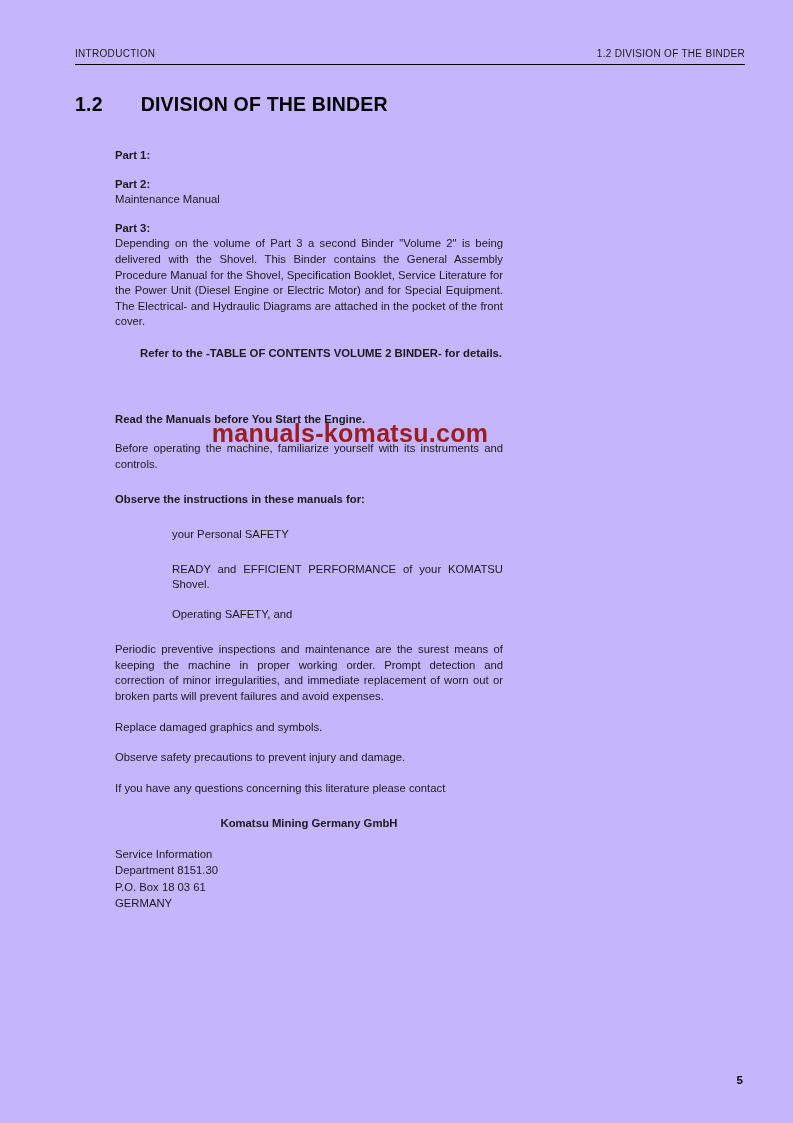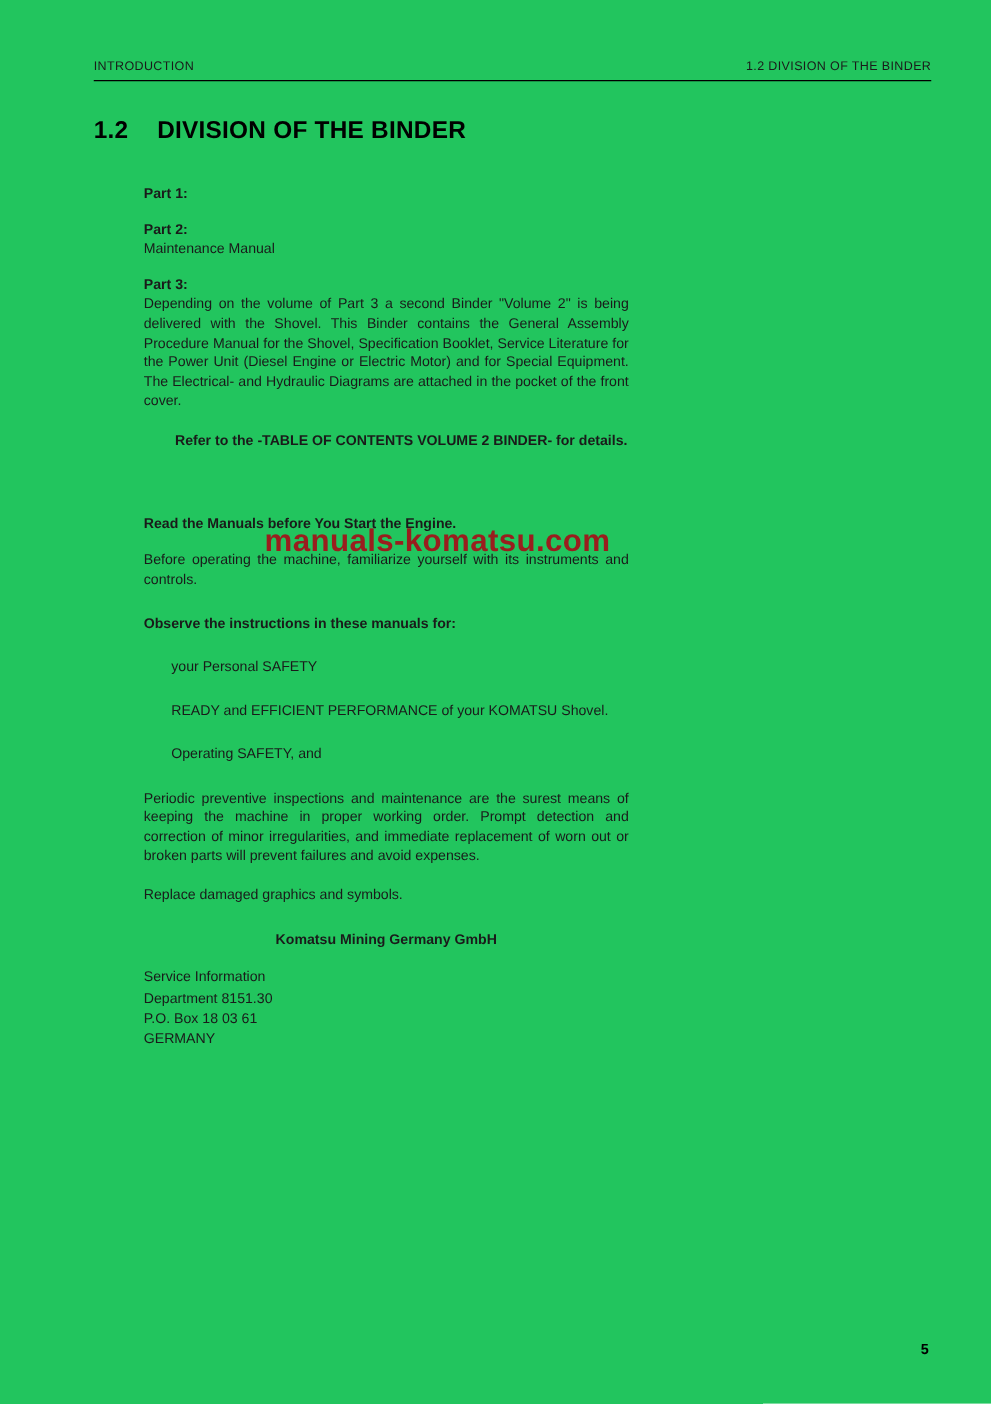--- a/index.html
+++ b/index.html
@@ -1,20 +1,20 @@
 <!DOCTYPE html>
 <html><head>
 <meta charset="utf-8">
 <style>
   html, body { margin: 0; padding: 0; background: #ffffff; }
   .page {
     position: relative;
     width: 793px;
     height: 1123px;
-    background: #22c55e;
+    background: #c4b5fd;
     font-family: "Liberation Sans", sans-serif;
     color: #111111;
     overflow: hidden;
   }
   .header {
     display: flex;
     justify-content: space-between;
     padding: 48px 48px 0 75px;
     font-size: 10px;
     letter-spacing: 0.3px;
@@ -25,21 +25,21 @@
     border-top: 1.3px solid #000000;
     margin: 5px 48px 0 75px;
   }
   .title {
     margin: 28px 0 0 75px;
     font-size: 19.5px;
     font-weight: bold;
     letter-spacing: 0.2px;
     color: #000000;
   }
-  .title .title-number { margin-right: 23px; }
+  .title .title-number { margin-right: 38px; }
   .column {
     width: 388px;
     margin-left: 115px;
     font-size: 11.3px;
     line-height: 15.6px;
     color: #1a1a1a;
   }
   .parts { margin-top: 32px; }
   .part { margin-top: 13px; }
   .part:first-child { margin-top: 0; }
@@ -58,21 +58,21 @@
     width: 550px;
     text-align: center;
     font-size: 25px;
     font-weight: bold;
     letter-spacing: 0.3px;
   }
   .read-heading { margin-top: 50px; font-weight: bold; }
   .para { margin-top: 14px; text-align: justify; }
   .observe-heading { margin-top: 20px; font-weight: bold; }
   .bullet-list { margin-top: 19px; }
-  .bullet-item { display: flex; margin-top: 14px; }
+  .bullet-item { display: flex; margin-top: 14px; gap: 35px; }
   .bullet-item:first-child { margin-top: 0; }
   .bullet-marker {
     width: 22px;
     flex: 0 0 22px;
     padding-top: 5px;
   }
   .bullet-dot {
     width: 5px;
     height: 5px;
     border-radius: 50%;
@@ -143,21 +143,23 @@
       <div class="bullet-item">
         <span class="bullet-marker"><span class="bullet-dot"></span></span>
         <span class="bullet-text">Operating SAFETY, and</span>
       </div>
     </div>
 
     <div class="para" style="margin-top:15px;">Periodic preventive inspections and maintenance are the surest means of keeping the machine in proper working order. Prompt detection and correction of minor irregularities, and immediate replacement of worn out or broken parts will prevent failures and avoid expenses.</div>
 
     <div class="single-line">Replace damaged graphics and symbols.</div>
 
+    <div class="single-line">Observe safety precautions to prevent injury and damage.</div>
 
+    <div class="para" style="margin-top:15px;">If you have any questions concerning this literature please contact</div>
 
     <div class="company">Komatsu Mining Germany GmbH</div>
 
     <div class="address">
       <div>Service Information</div>
       <div>Department 8151.30</div>
       <div>P.O. Box 18 03 61</div>
       <div>GERMANY</div>
     </div>
 

